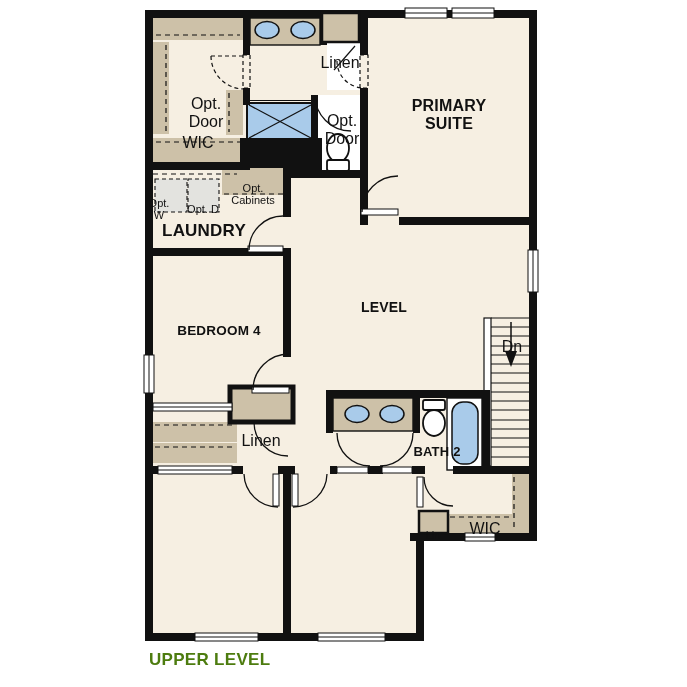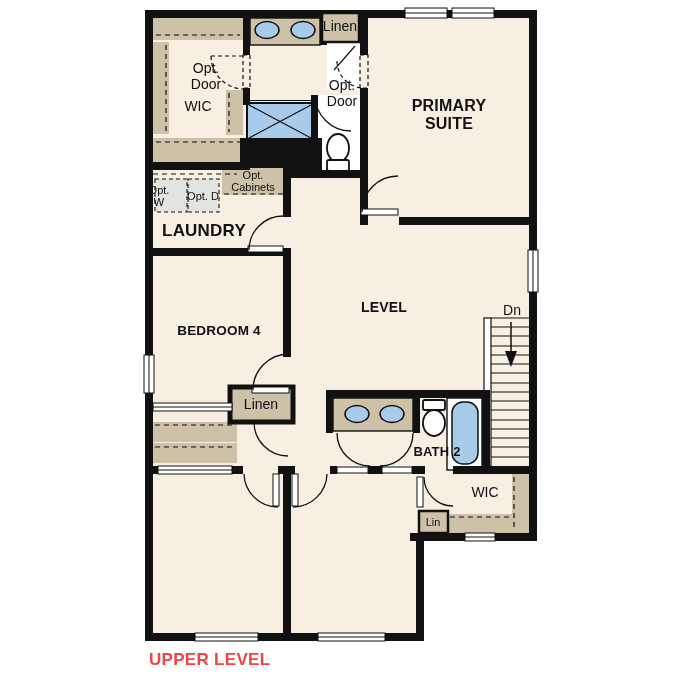--- a/index.html
+++ b/index.html
@@ -2,23 +2,23 @@
 <html><head>
 <meta charset="utf-8">
 <style>
   html,body{margin:0;padding:0;background:#fff;}
   #stage{position:relative;width:687px;height:687px;background:#fff;overflow:hidden;
          font-family:"Liberation Sans","DejaVu Sans",sans-serif;}
   #plan-svg{position:absolute;left:0;top:0;}
   .lbl{position:absolute;transform:translate(-50%,-50%);text-align:center;color:#111;
        line-height:1.12;white-space:normal;}
   .room{font-weight:bold;font-size:13.5px;letter-spacing:.2px;}
-  .small{font-size:14px;}
-  .tiny{font-size:11px;}
-  .plan-title{position:absolute;font-weight:bold;font-size:17px;color:#ef4444;letter-spacing:.3px;}
+  .small{font-size:16px;margin-top:36px;}
+  .tiny{font-size:11px;margin-top:13px;}
+  .plan-title{position:absolute;font-weight:bold;font-size:17px;color:#4d7c0f;letter-spacing:.3px;}
 </style>
 </head>
 <body>
 
 <div id="stage">
 <svg id="plan-svg" width="687" height="687" viewBox="0 0 687 687">
 
   <g>
     <rect x="145" y="10" width="392" height="531" fill="#f6efe2"></rect>
     <rect x="145" y="541" width="279" height="100" fill="#f6efe2"></rect>

